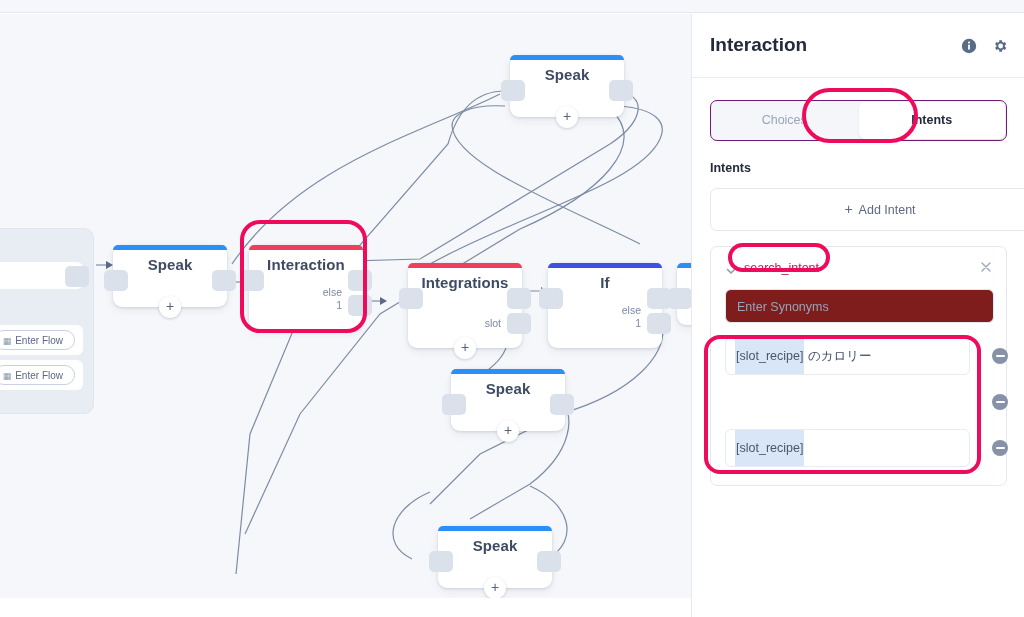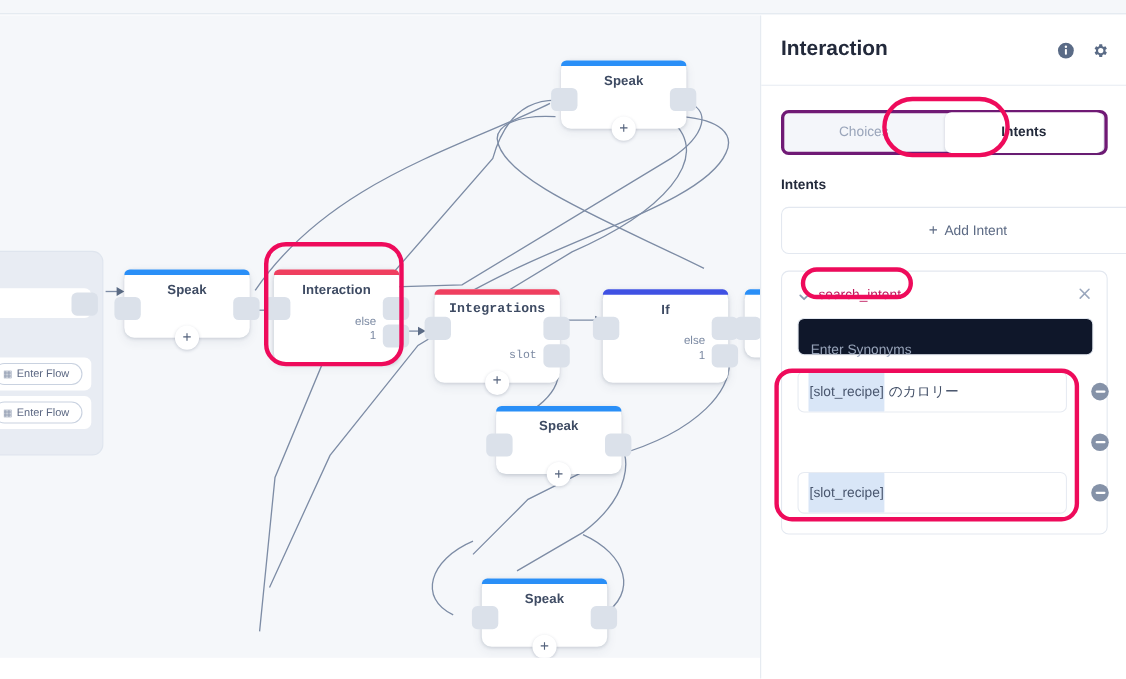--- a/index.html
+++ b/index.html
@@ -32,21 +32,21 @@
   }
   .node .bar {
     position: absolute; left: 0; top: 0; width: 100%; height: 5px;
     border-radius: 9px 9px 0 0;
   }
   .bar-blue { background: #2a8ff7; }
   .bar-red  { background: #ef3f5f; }
   .bar-indigo { background: #3f51e3; }
   .node .ttl {
     position: absolute; left: 0; right: 0; top: 11px; text-align: center;
-    font-size: 12px; font-weight: 700; color: #3e4b63; letter-spacing: .1px;
+    font-size: 15px; font-weight: 700; color: #3e4b63; letter-spacing: .1px;
   }
   .port {
     position: absolute; width: 24px; height: 21px; background: #dbe1ea;
     border-radius: 5px;
   }
   .port.in  { left: -9px; top: 25px; }
   .port.out { right: -9px; top: 25px; }
   .port.out2 { right: -9px; top: 50px; }
   .plabel {
     position: absolute; right: 21px; font-size: 10.5px; color: #7b89a2;
@@ -94,21 +94,21 @@
   }
   .panel-title {
     position: absolute; left: 18px; top: 20px;
     font-size: 19px; font-weight: 700; color: #232a3b;
   }
   .head-icons { position: absolute; right: 16px; top: 24px; display: flex; gap: 15px; }
   .ic-btn { width: 16px; height: 16px; color: #5a6b86; }
 
   .tabs {
     position: absolute; left: 18px; top: 86px; width: 297px; height: 41px;
-    background: #f4f6fa; border: 3px solid #701a75; border-radius: 7px;
+    background: #f4f6fa; border: 1px solid #701a75; border-radius: 7px;
     display: flex; align-items: center;
   }
   .tab {
     flex: 1; text-align: center; font-size: 12.5px; color: #9aa5ba;
     line-height: 39px; height: 39px;
   }
   .tab.active {
     background: #ffffff; border-radius: 6px; color: #232a3b; font-weight: 700;
     box-shadow: 0 1px 2px rgba(45,60,90,.13);
     margin: 0 1px; height: 37px; line-height: 37px;
@@ -136,22 +136,22 @@
   }
   .intent-name {
     position: absolute; left: 33px; top: 14px;
     font-size: 12.5px; color: #be185d;
   }
   .x-close {
     position: absolute; right: 13px; top: 13px; width: 14px; height: 14px; color: #9aa7bd;
   }
   .syn-input {
     position: absolute; left: 14px; top: 42px; width: 269px; height: 34px;
-    border: 1px solid #e3e8f0; border-radius: 6px; background: #0f172a;
-    font-size: 12.5px; color: #97a3b8; padding: 12px 11px; line-height: 32px;
+    border: 1px solid #e3e8f0; border-radius: 6px; background: #7f1d1d;
+    font-size: 12.5px; color: #97a3b8; padding: 1px 11px; line-height: 32px;
   }
   .utt-list { position: absolute; left: 14px; top: 90px; width: 283px; }
   .utt-row { position: relative; height: 38px; margin-bottom: 8px; }
   .utt-box {
     position: absolute; left: 0; top: 0; width: 245px; height: 38px;
     border: 1px solid #e7ebf2; border-radius: 6px; background: #fff;
     font-size: 12.5px; color: #414e66; line-height: 36px; padding: 0 9px;
     white-space: nowrap; overflow: hidden;
   }
   .slotchip { background: #d9e6f7; color: #49566e; border-radius: 2px; padding: 12px 1px; }
@@ -257,21 +257,21 @@
     <div class="node tall" style="left:249px; top:231px;">
       <div class="bar bar-red"></div>
       <div class="ttl">Interaction</div>
       <div class="port in"></div>
       <div class="port out"></div>
       <div class="port out2"></div>
       <div class="plabel l1">else</div>
       <div class="plabel l2">1</div>
     </div>
 
-    <div class="node tall" style="left:395px; top:249px;font-family:Liberation Mono, monospace;">
+    <div class="node tall" style="left:408px; top:249px;">
       <div class="bar bar-red"></div>
       <div class="ttl">Integrations</div>
       <div class="port in"></div>
       <div class="port out"></div>
       <div class="port out2"></div>
       <div class="plabel l2">slot</div>
       <div class="plus">+</div>
     </div>
 
     <div class="node tall" style="left:548px; top:249px;">

